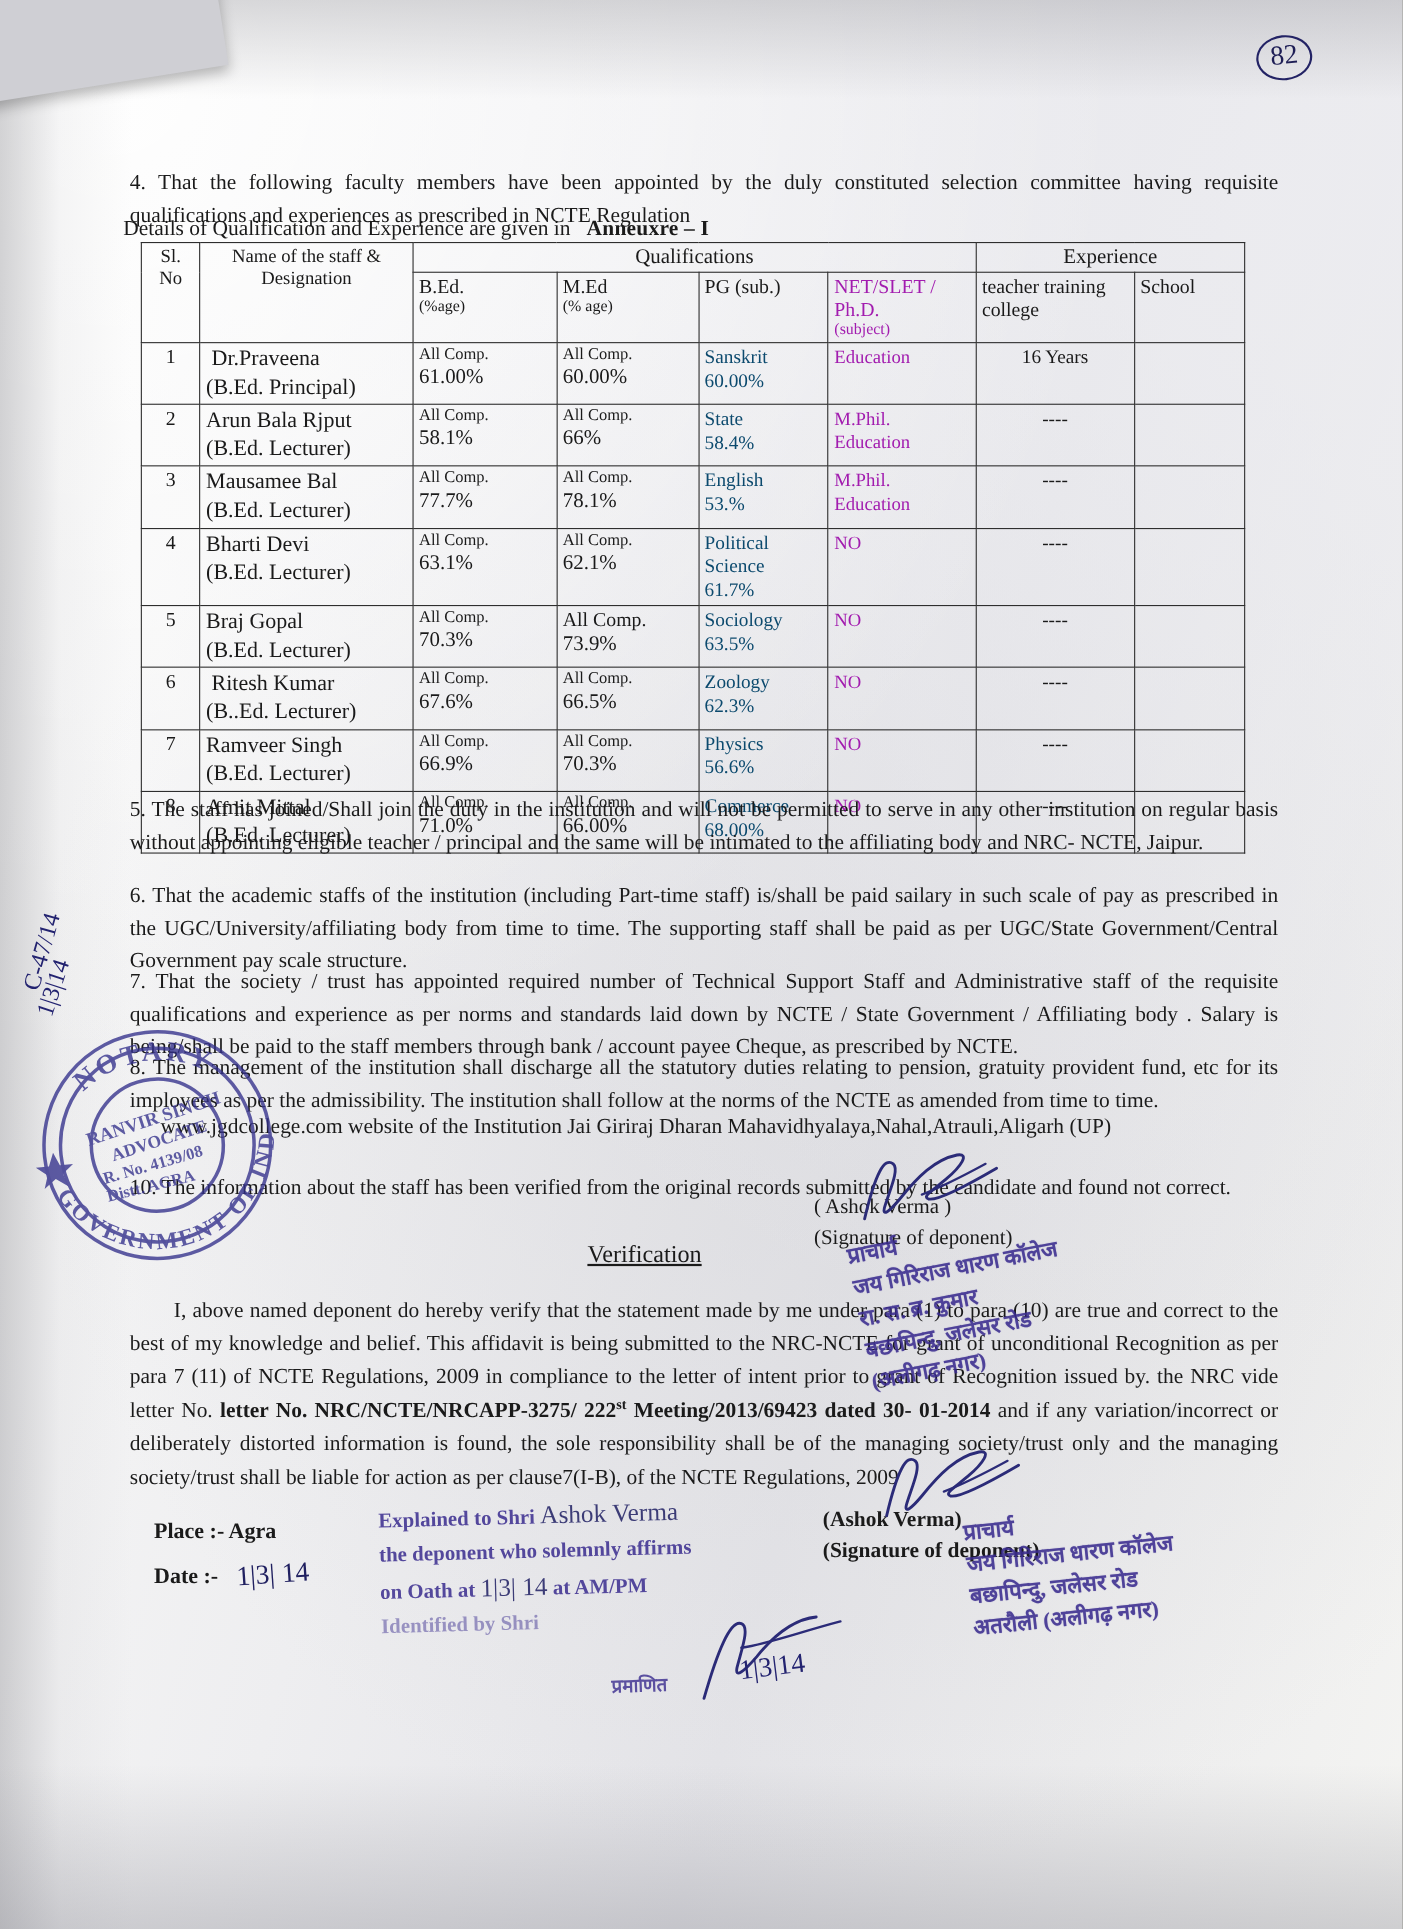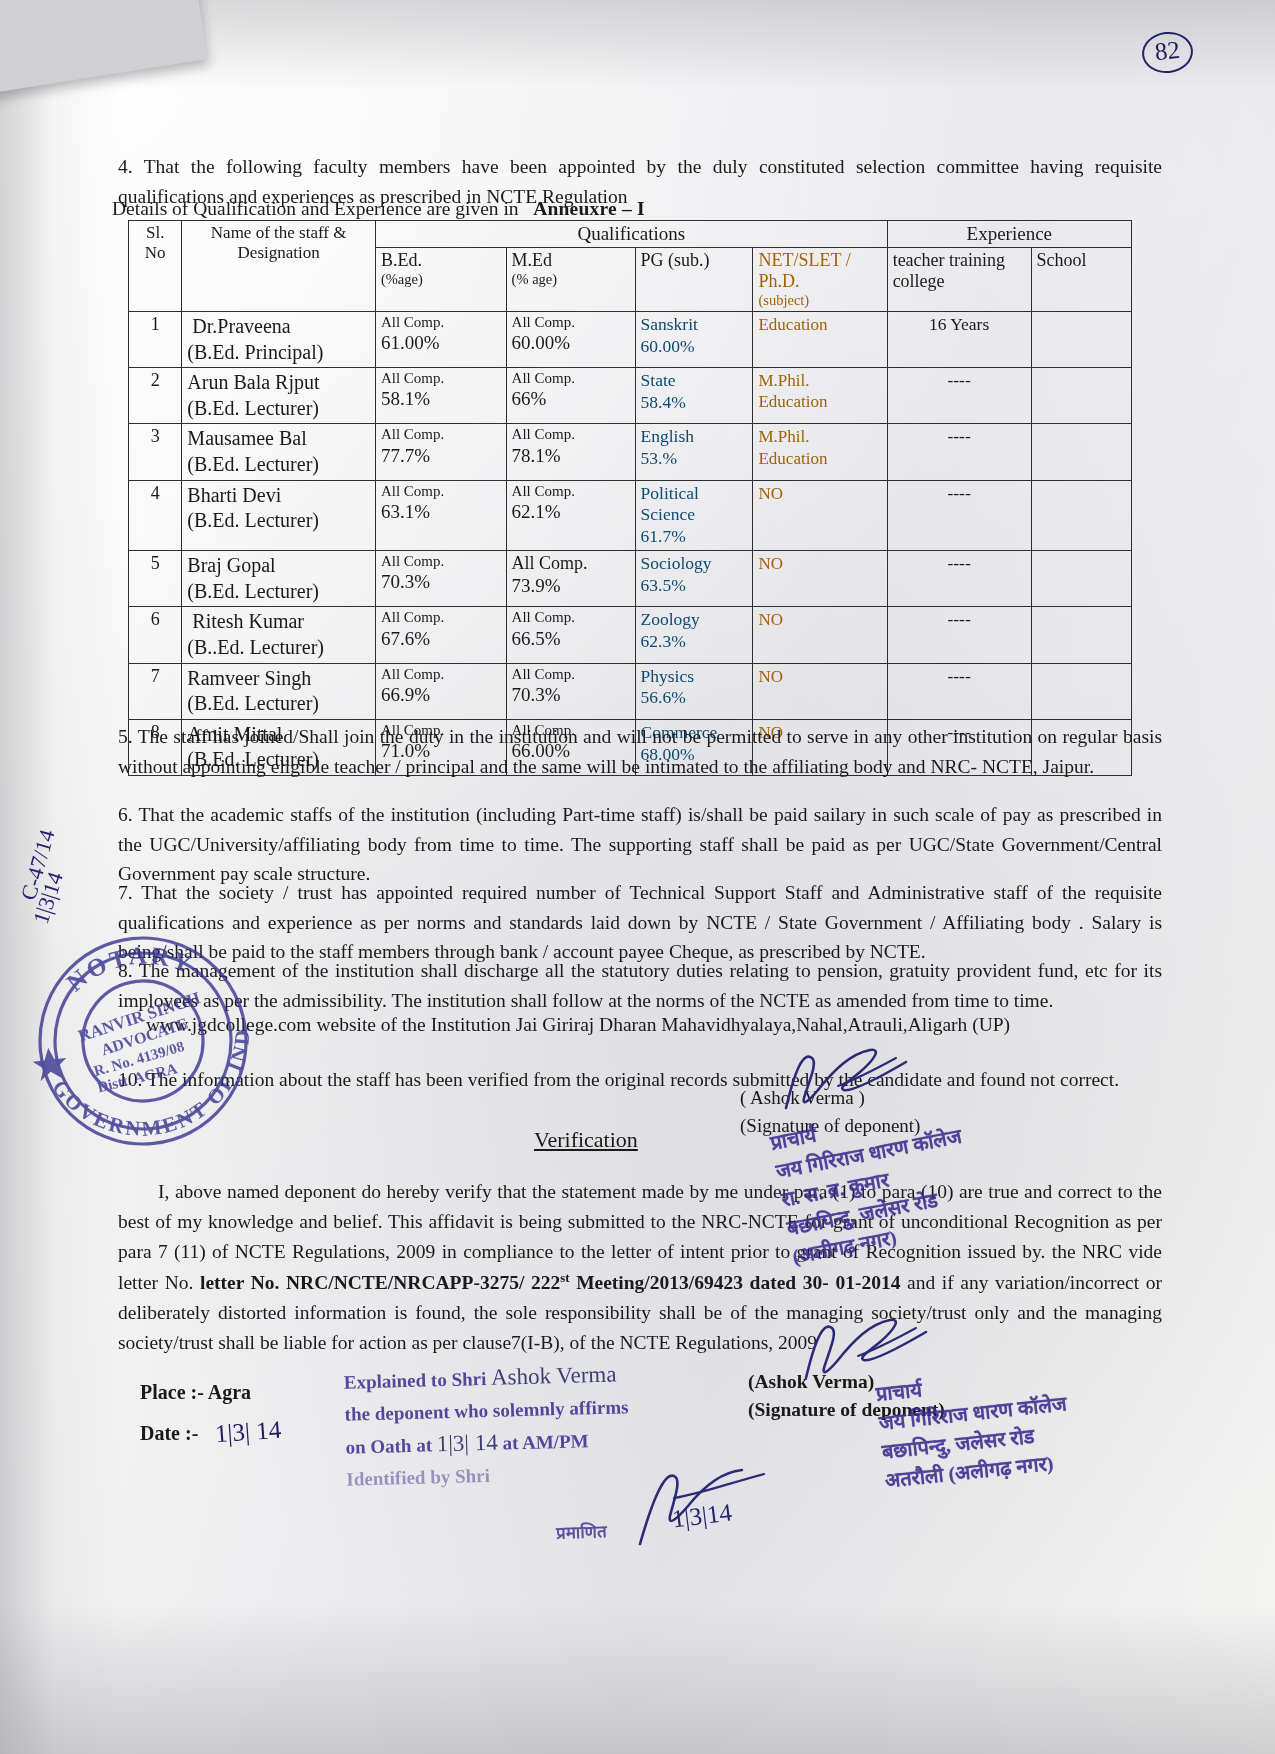--- a/index.html
+++ b/index.html
@@ -127,21 +127,21 @@
   .cell-name .desig { display: block; }
   .cell-q .lbl { font-size: 15px; display: block; line-height: 1.15; }
   .cell-q .val { font-size: 19px; display: block; line-height: 1.25; }
   .cell-sub .s1 { font-size: 17.5px; display: block; line-height: 1.25; }
   .cell-sub .s2 { font-size: 17.5px; display: block; line-height: 1.25; }
   .cell-net { font-size: 17px; line-height: 1.25; }
   .cell-net span { display: block; }
   .cell-exp { font-size: 17.5px; text-align: center !important; }
   .sl-num { font-size: 18px; }
   
-  .faded { color: #a16207; }
+  .faded { color: #a21caf; }
   .faded-2 { color: #0c4a6e; }
 
   .p5 { top: 722px; }
   .p6 { top: 800px; }
   .p7 { top: 878px; }
   .p8 { top: 956px; }
   .p9 { top: 1010px; }
   .p10 { top: 1065px; }
 
   .sig-block-1 {

